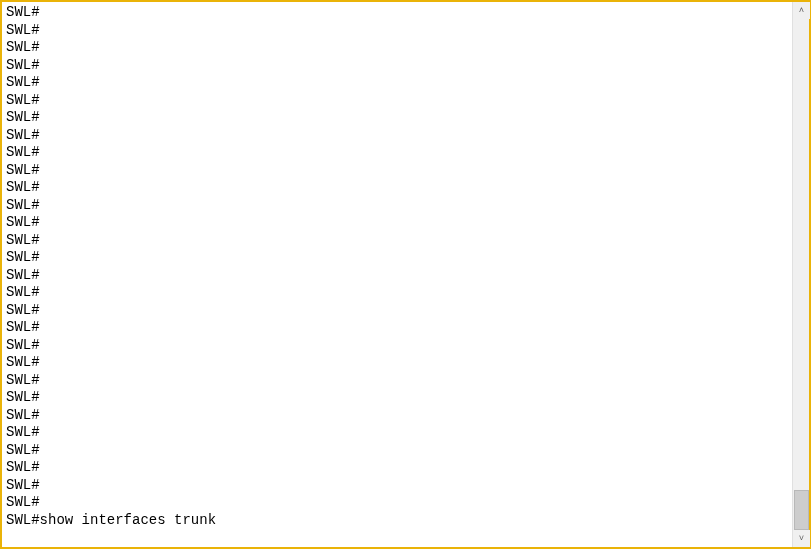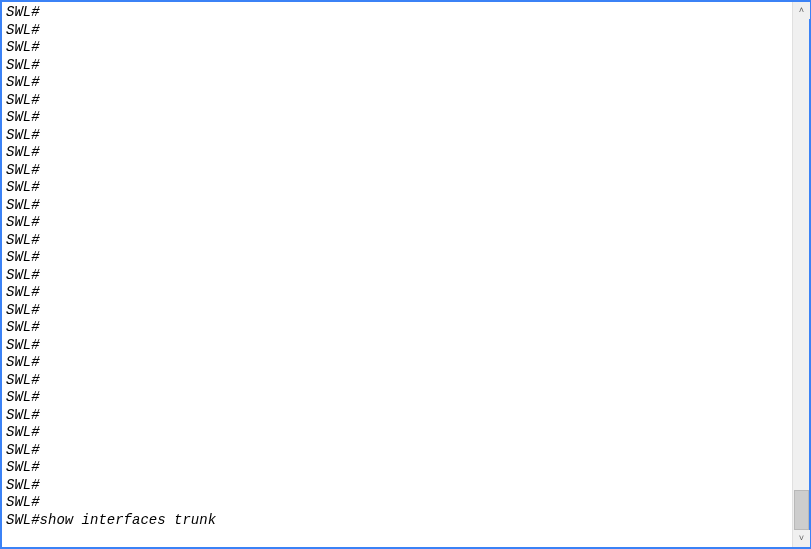--- a/index.html
+++ b/index.html
@@ -11,25 +11,24 @@
       font-family: "Courier New", Courier, monospace;
       font-size: 14px;
       background: #ffffff;
       width: 811px;
       height: 549px;
       overflow: hidden;
     }
     .terminal-window {
       width: 811px;
       height: 549px;
-      border: 2px solid #3b82f6;
+      border: 2px solid #eab308;
       background: #ffffff;
       display: flex;
       position: relative;
-      font-style: italic;
     }
     .terminal-content {
       flex: 1;
       padding: 2px 4px;
       overflow: hidden;
       line-height: 17.5px;
       white-space: pre;
       color: #000000;
     }
     .line {

